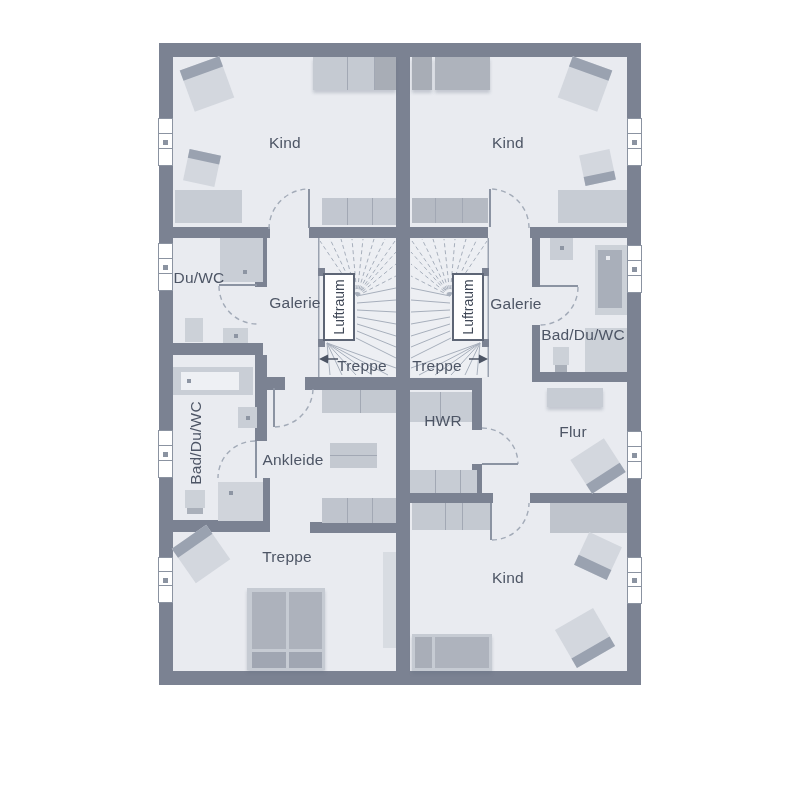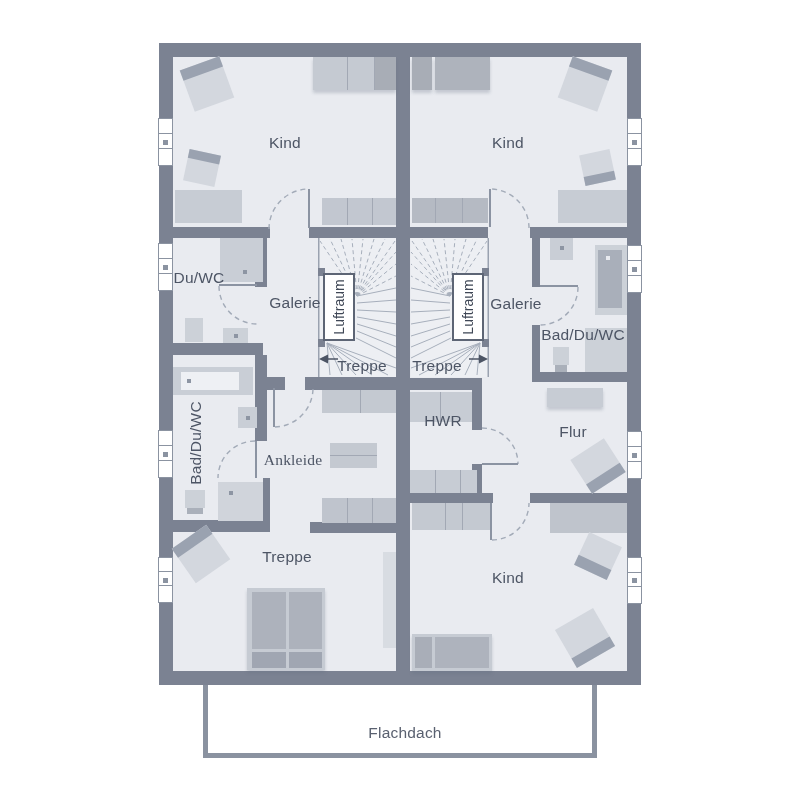--- a/index.html
+++ b/index.html
@@ -295,23 +295,20 @@
 
   <div class="lbl" style="left:285px;top:143px;">Kind</div>
   <div class="lbl" style="left:508px;top:143px;">Kind</div>
   <div class="lbl" style="left:199px;top:278px;">Du/WC</div>
   <div class="lbl" style="left:295px;top:303px;">Galerie</div>
   <div class="lbl" style="left:516px;top:304px;">Galerie</div>
   <div class="lbl" style="left:362px;top:366px;">Treppe</div>
   <div class="lbl" style="left:437px;top:366px;">Treppe</div>
   <div class="lbl vert" style="left:196px;top:443px;">Bad/Du/WC</div>
   <div class="lbl" style="left:583px;top:335px;">Bad/Du/WC</div>
-  <div class="lbl" style="left:293px;top:460px;font-family:Liberation Serif, serif;">Ankleide</div>
+  <div class="lbl" style="left:293px;top:460px;">Ankleide</div>
   <div class="lbl" style="left:443px;top:421px;">HWR</div>
   <div class="lbl" style="left:573px;top:432px;">Flur</div>
   <div class="lbl" style="left:287px;top:557px;">Treppe</div>
   <div class="lbl" style="left:508px;top:578px;">Kind</div>
 
-  <div id="flachdach">
-    <div class="lbl" style="left:197px;top:48px;color:#5a6170;">Flachdach</div>
-  </div>
 
 </div>
 
 </body></html>

